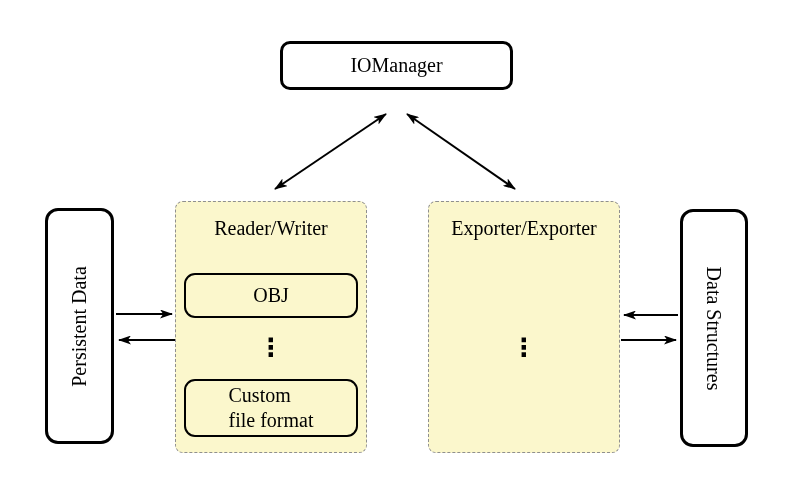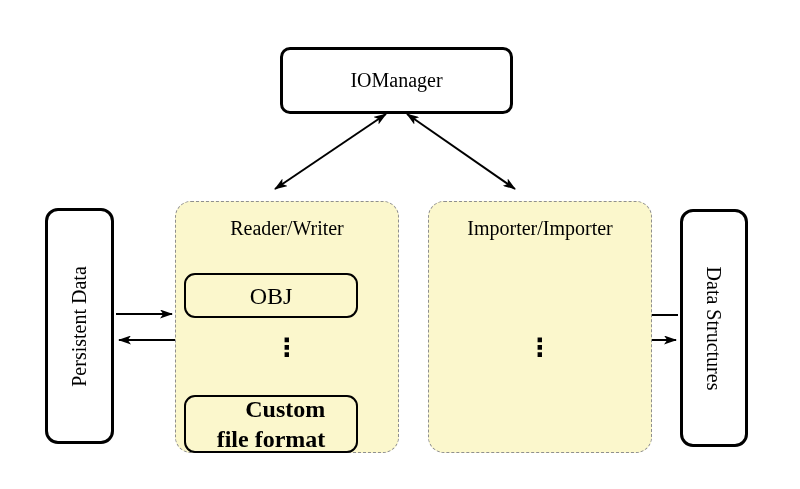--- a/index.html
+++ b/index.html
@@ -30,61 +30,61 @@
   .node {
     position: absolute;
     background: var(--node-fill);
     border: 3px solid var(--line-color);
     box-sizing: border-box;
     display: flex; align-items: center; justify-content: center;
     font-size: 20px;
     color: #000;
   }
   .node.iomanager {
-    left: 280px; top: 47px; width: 233px; height: 67px;
+    left: 280px; top: 41px; width: 233px; height: 49px;
     border-radius: 10px;
   }
   .node.side {
     border-radius: 13px;
   }
   .node.persistent { left: 45px; top: 208px; width: 69px; height: 236px; }
   .node.datastruct { left: 680px; top: 209px; width: 68px; height: 238px; }
   .rot-ccw { transform: rotate(-90deg); white-space: nowrap; }
   .rot-cw  { transform: rotate(90deg);  white-space: nowrap; }
   .panel {
     position: absolute;
-    top: 201px; width: 224px; height: 252px;
+    top: 201px; width: 192px; height: 252px;
     background: var(--panel-fill);
     border: 1.6px dashed var(--panel-border);
-    border-radius: 16px;
+    border-radius: 8px;
     box-sizing: border-box;
   }
   .panel.left  { left: 175px; }
   .panel.right { left: 428px; }
   .panel-title {
     margin-top: 15px;
     text-align: center;
     font-size: 20px;
     line-height: 1.1;
   }
   .inner-box {
     position: absolute;
     left: 8px; width: 174px;
     background: var(--panel-fill);
     border: 2.6px solid var(--line-color);
     border-radius: 11px;
     box-sizing: border-box;
     display: flex; align-items: center; justify-content: center;
-    text-align: right;
-    font-size: 24px;
+    text-align: left;
+    font-size: 20px;
     line-height: 1.25;
     white-space: pre-line;
   }
   .inner-box.ib-top    { top: 71px;  height: 45px; }
-  .inner-box.ib-bottom { top: 193px; height: 58px; font-weight: bold; }
+  .inner-box.ib-bottom { top: 177px; height: 58px; }
   .dots {
     position: absolute;
     left: 0; top: 133px; width: 100%;
     text-align: center;
     font-size: 25px;
     font-weight: bold;
     font-family: "DejaVu Sans", sans-serif;
     line-height: 1;
   }
 </style>
@@ -119,17 +119,17 @@
 
   <div class="panel left">
     <div class="panel-title">Reader/Writer</div>
     <div class="inner-box ib-top">OBJ</div>
     <div class="dots">⋮</div>
     <div class="inner-box ib-bottom">Custom
 file format</div>
   </div>
 
   <div class="panel right">
-    <div class="panel-title">Importer/Importer</div>
+    <div class="panel-title">Exporter/Exporter</div>
     <div class="dots">⋮</div>
   </div>
 
 </div>
 
 </body></html>

